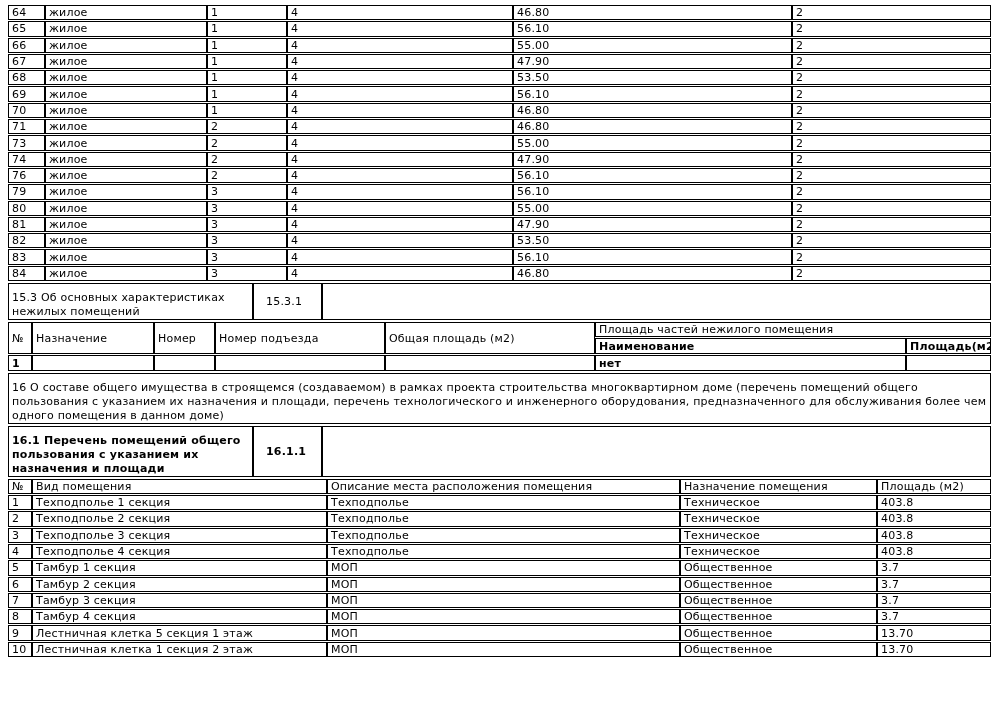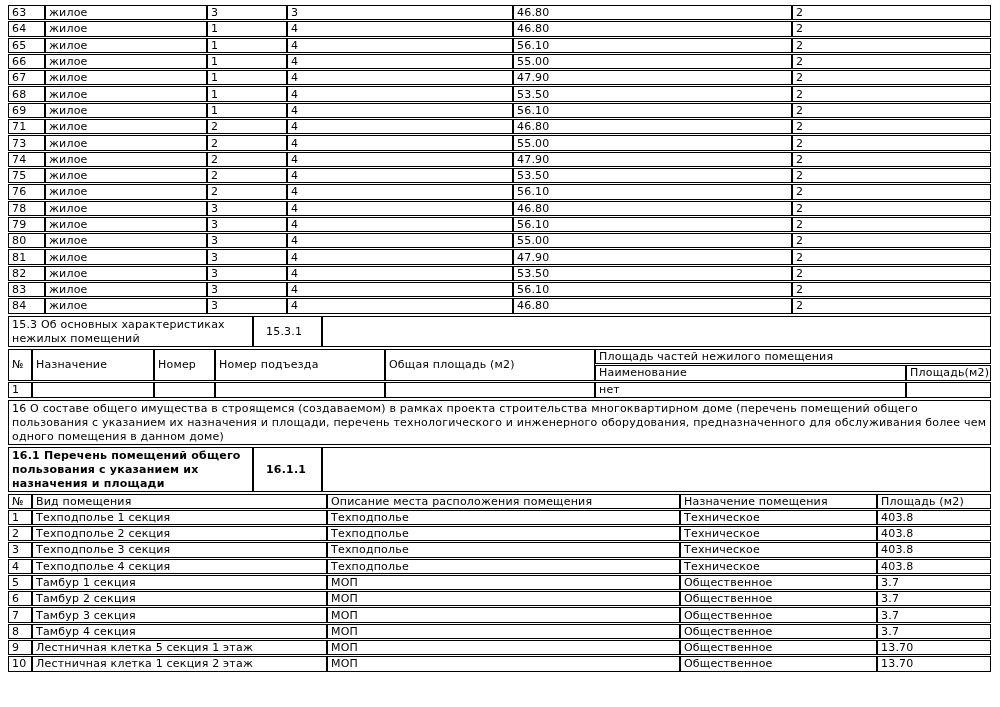--- a/index.html
+++ b/index.html
@@ -26,146 +26,130 @@
     padding: 0 3px;
     height: 15.3px;
     line-height: 13px;
     vertical-align: middle;
     overflow: hidden;
     white-space: nowrap;
     font-weight: normal;
     text-align: left;
   }
   td.wrap { white-space: normal; }
-  td.top { vertical-align: top; line-height: 14px; padding-top: 1px; margin-left: 7px; }
+  td.top { vertical-align: top; line-height: 14px; padding-top: 7px; margin-left: 7px; }
   .t-sec td { height: 27px; }
   .t-sec td.code { height: 27px; padding-left: 12px; }
   .t-sec161 td { height: 44px; font-weight: bold; }
   .t-nonres tr.gh td { height: 14px; }
-  .t-nonres tr.sh td, .t-nonres tr.dr td { height: 16px; }
+  .t-nonres tr.sh td, .t-nonres tr.dr td { height: 16px; font-weight: bold; }
   .t-sec16 td { height: 42px; }
   .t-common tr.hd td { height: 15px; }
 </style>
 </head>
 <body>
 
 <div class="doc">
 
   <table class="t-apart">
     <colgroup>
       <col style="width:37px">
         <col style="width:162px">
         <col style="width:80px">
       <col style="width:226px">
         <col style="width:279px">
         <col style="width:199px">
     </colgroup>
     <tbody>
         <tr>
-          <td>63</td>
-          <td>жилое</td>
-          <td>3</td>
-          <td>3</td>
+          <td>64</td>
+          <td>жилое</td>
+          <td>1</td>
+          <td>4</td>
           <td>46.80</td>
           <td>2</td>
         </tr>
         <tr>
-          <td>64</td>
+          <td>65</td>
+          <td>жилое</td>
+          <td>1</td>
+          <td>4</td>
+          <td>56.10</td>
+          <td>2</td>
+        </tr>
+        <tr>
+          <td>66</td>
+          <td>жилое</td>
+          <td>1</td>
+          <td>4</td>
+          <td>55.00</td>
+          <td>2</td>
+        </tr>
+        <tr>
+          <td>67</td>
+          <td>жилое</td>
+          <td>1</td>
+          <td>4</td>
+          <td>47.90</td>
+          <td>2</td>
+        </tr>
+        <tr>
+          <td>68</td>
+          <td>жилое</td>
+          <td>1</td>
+          <td>4</td>
+          <td>53.50</td>
+          <td>2</td>
+        </tr>
+        <tr>
+          <td>69</td>
+          <td>жилое</td>
+          <td>1</td>
+          <td>4</td>
+          <td>56.10</td>
+          <td>2</td>
+        </tr>
+        <tr>
+          <td>70</td>
           <td>жилое</td>
           <td>1</td>
           <td>4</td>
           <td>46.80</td>
           <td>2</td>
         </tr>
         <tr>
-          <td>65</td>
-          <td>жилое</td>
-          <td>1</td>
-          <td>4</td>
-          <td>56.10</td>
-          <td>2</td>
-        </tr>
-        <tr>
-          <td>66</td>
-          <td>жилое</td>
-          <td>1</td>
+          <td>71</td>
+          <td>жилое</td>
+          <td>2</td>
+          <td>4</td>
+          <td>46.80</td>
+          <td>2</td>
+        </tr>
+        <tr>
+          <td>73</td>
+          <td>жилое</td>
+          <td>2</td>
           <td>4</td>
           <td>55.00</td>
           <td>2</td>
         </tr>
         <tr>
-          <td>67</td>
-          <td>жилое</td>
-          <td>1</td>
+          <td>74</td>
+          <td>жилое</td>
+          <td>2</td>
           <td>4</td>
           <td>47.90</td>
           <td>2</td>
         </tr>
         <tr>
-          <td>68</td>
-          <td>жилое</td>
-          <td>1</td>
-          <td>4</td>
-          <td>53.50</td>
-          <td>2</td>
-        </tr>
-        <tr>
-          <td>69</td>
-          <td>жилое</td>
-          <td>1</td>
-          <td>4</td>
-          <td>56.10</td>
-          <td>2</td>
-        </tr>
-        <tr>
-          <td>71</td>
-          <td>жилое</td>
-          <td>2</td>
-          <td>4</td>
-          <td>46.80</td>
-          <td>2</td>
-        </tr>
-        <tr>
-          <td>73</td>
-          <td>жилое</td>
-          <td>2</td>
-          <td>4</td>
-          <td>55.00</td>
-          <td>2</td>
-        </tr>
-        <tr>
-          <td>74</td>
-          <td>жилое</td>
-          <td>2</td>
-          <td>4</td>
-          <td>47.90</td>
-          <td>2</td>
-        </tr>
-        <tr>
-          <td>75</td>
-          <td>жилое</td>
-          <td>2</td>
-          <td>4</td>
-          <td>53.50</td>
-          <td>2</td>
-        </tr>
-        <tr>
           <td>76</td>
           <td>жилое</td>
           <td>2</td>
           <td>4</td>
           <td>56.10</td>
-          <td>2</td>
-        </tr>
-        <tr>
-          <td>78</td>
-          <td>жилое</td>
-          <td>3</td>
-          <td>4</td>
-          <td>46.80</td>
           <td>2</td>
         </tr>
         <tr>
           <td>79</td>
           <td>жилое</td>
           <td>3</td>
           <td>4</td>
           <td>56.10</td>
           <td>2</td>
         </tr>

